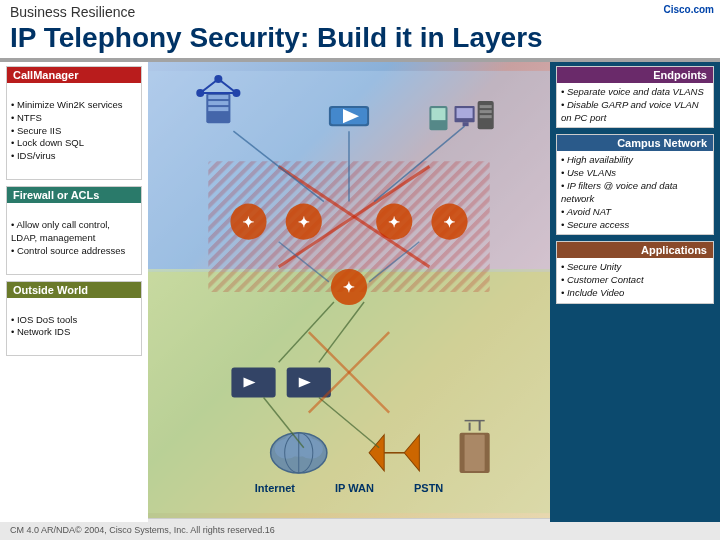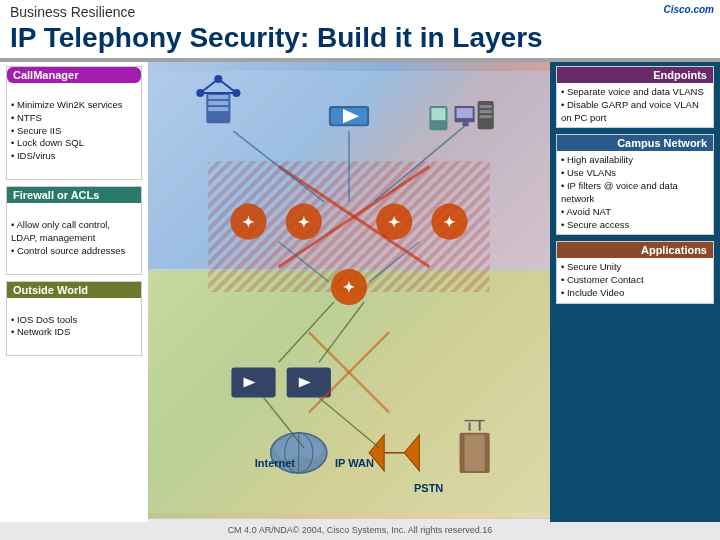--- a/index.html
+++ b/index.html
@@ -130,20 +130,21 @@
     .right-section-body {
       padding: 3px 4px;
       font-size: 9.5px;
       color: #111;
       line-height: 1.35;
     }
 
     .right-section-body ul {
       list-style: none;
       padding: 0;
+      font-style: italic;
     }
 
     .right-section-body ul li::before {
       content: "• ";
     }
 
     
     .center-diagram {
       flex: 1;
       position: relative;
@@ -176,54 +177,53 @@
     
     .footer {
       position: absolute;
       bottom: 0;
       left: 0;
       right: 0;
       height: 22px;
       background: #e8e8e8;
       display: flex;
       align-items: center;
-      justify-content: center;
+      justify-content: flex-start;
       padding: 0 10px;
       font-size: 9px;
       color: #555;
       border-top: 1px solid #ccc;
     }
 
     
     .cisco-logo {
       position: absolute;
       top: 4px;
       right: 6px;
       font-size: 10px;
       color: #0044aa;
-      font-style: italic;
       font-weight: bold;
     }
   </style>
 </head>
 <body>
 
 <div class="page-wrapper">
 
   <div class="business-resilience">Business Resilience</div>
   <div class="main-title">IP Telephony Security: Build it in Layers</div>
 
   <div class="cisco-logo">Cisco.com</div>
 
   <div class="content-area">
 
     <div class="left-col">
 
       <div class="section-box">
-        <div class="section-header" style="background:#a21caf;border-radius:6px;">CallManager</div>
+        <div class="section-header" style="background:#b91c1c;">CallManager</div>
         <div class="section-body">
           <ul>
             <li>Minimize Win2K services</li>
             <li>NTFS</li>
             <li>Secure IIS</li>
             <li>Lock down SQL</li>
             <li>IDS/virus</li>
           </ul>
         </div>
       </div>
@@ -377,21 +377,21 @@
         <line x1="170" y1="325" x2="230" y2="375" stroke="#446633" stroke-width="1.5" opacity="0.7"></line>
 
         <line x1="160" y1="260" x2="240" y2="340" stroke="#cc4400" stroke-width="2.5" opacity="0.5"></line>
         <line x1="240" y1="260" x2="160" y2="340" stroke="#cc4400" stroke-width="2.5" opacity="0.5"></line>
 
       </svg>
 
       <div style="position:absolute; bottom:28px; left:0; right:0; display:flex; justify-content:center; gap:40px;">
         <span style="font-size:11px; font-weight:bold; color:#003366;">Internet</span>
         <span style="font-size:11px; font-weight:bold; color:#003366;">IP WAN</span>
-        <span style="font-size:11px; font-weight:bold; color:#003366;margin-top:25px;">PSTN</span>
+        <span style="font-size:11px; font-weight:bold; color:#003366;">PSTN</span>
       </div>
     </div>
 
     <div class="right-col">
 
       <div class="right-section-box">
         <div class="right-section-header" style="background:#6a2a6a;">Endpoints</div>
         <div class="right-section-body">
           <ul>
             <li>Separate voice and data VLANS</li>

